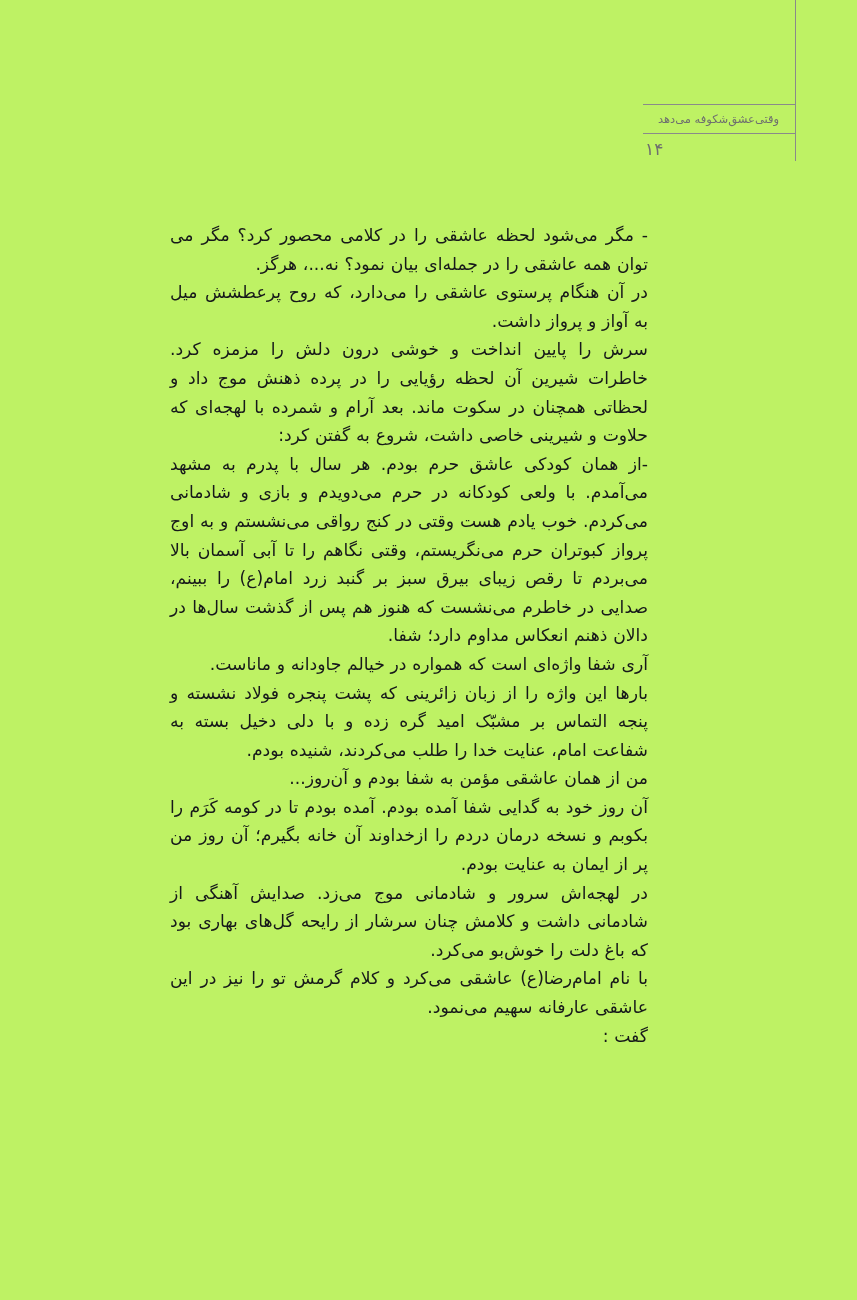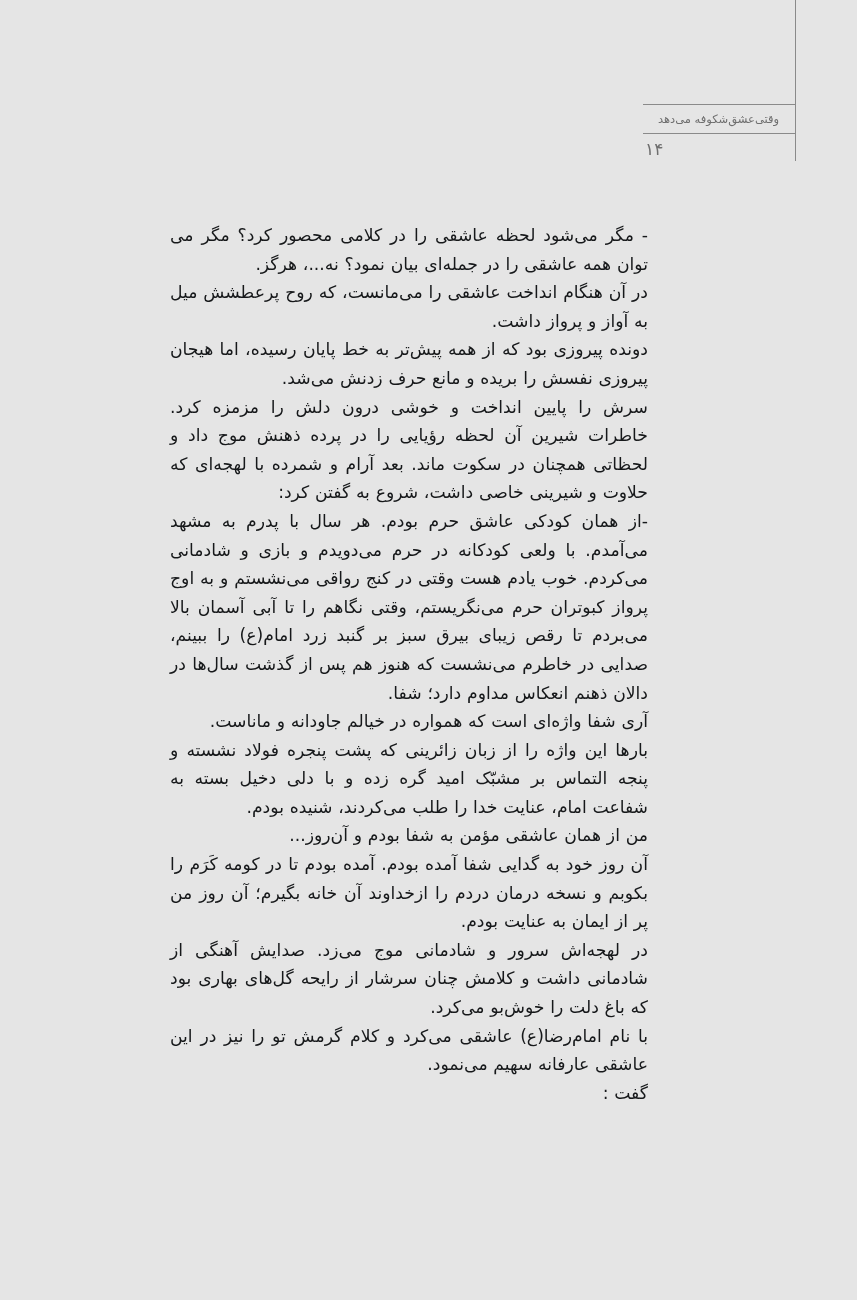--- a/index.html
+++ b/index.html
@@ -5,21 +5,21 @@
   html, body {
     margin: 0;
     padding: 0;
     background: #ffffff;
   }
 
   .page {
     position: relative;
     width: 857px;
     height: 1300px;
-    background: #e5e5e5;
+    background: #bef264;
     overflow: hidden;
     font-family: "DejaVu Sans", "Liberation Sans", sans-serif;
   }
 
   
   .header-block {
     position: absolute;
     top: 0;
     right: 61px;            
     width: 153px;           
@@ -109,22 +109,21 @@
   <div class="header-block">
     <div class="header-vrule"></div>
     <div class="header-rule-top"></div>
     <div class="header-rule-bottom"></div>
     <div class="header-title">وقتی‌عشق‌شکوفه می‌دهد</div>
     <div class="page-number">۱۴</div>
   </div>
 
   <div class="body-column">
     <p class="para">- مگر می‌شود لحظه عاشقی را در کلامی محصور کرد؟ مگر می توان همه عاشقی را در جمله‌ای بیان نمود؟ نه...، هرگز.</p>
-    <p class="para">در آن هنگام انداخت عاشقی را می‌مانست، که روح پرعطشش میل به آواز و پرواز داشت.</p>
-    <p class="para">دونده پیروزی بود که از همه پیش‌تر به خط پایان رسیده، اما هیجان پیروزی نفسش را بریده و مانع حرف زدنش می‌شد.</p>
+    <p class="para">در آن هنگام پرستوی عاشقی را می‌دارد، که روح پرعطشش میل به آواز و پرواز داشت.</p>
     <p class="para">سرش را پایین انداخت و خوشی درون دلش را مزمزه کرد. خاطرات شیرین آن لحظه رؤیایی را در پرده ذهنش موج داد و لحظاتی همچنان در سکوت ماند. بعد آرام و شمرده با لهجه‌ای که حلاوت و شیرینی خاصی داشت، شروع به گفتن کرد:</p>
     <p class="para">-از همان کودکی عاشق حرم بودم. هر سال با پدرم به مشهد می‌آمدم. با ولعی کودکانه در حرم می‌دویدم و بازی و شادمانی می‌کردم. خوب یادم هست وقتی در کنج رواقی می‌نشستم و به اوج پرواز کبوتران حرم می‌نگریستم، وقتی نگاهم را تا آبی آسمان بالا می‌بردم تا رقص زیبای بیرق سبز بر گنبد زرد امام(ع) را ببینم، صدایی در خاطرم می‌نشست که هنوز هم پس از گذشت سال‌ها در دالان ذهنم انعکاس مداوم دارد؛ شفا.</p>
     <p class="para">آری شفا واژه‌ای است که همواره در خیالم جاودانه و ماناست.</p>
     <p class="para">بارها این واژه را از زبان زائرینی که پشت پنجره فولاد نشسته و پنجه التماس بر مشبّک امید گره زده و با دلی دخیل بسته به شفاعت امام، عنایت خدا را طلب می‌کردند، شنیده بودم.</p>
     <p class="para">من از همان عاشقی مؤمن به شفا بودم و آن‌روز...</p>
     <p class="para">آن روز خود به گدایی شفا آمده بودم. آمده بودم تا در کومه کَرَم را بکوبم و نسخه درمان دردم را ازخداوند آن خانه بگیرم؛ آن روز من پر از ایمان به عنایت بودم.</p>
     <p class="para">در لهجه‌اش سرور و شادمانی موج می‌زد. صدایش آهنگی از شادمانی داشت و کلامش چنان سرشار از رایحه گل‌های بهاری بود که باغ دلت را خوش‌بو می‌کرد.</p>
     <p class="para">با نام امام‌رضا(ع) عاشقی می‌کرد و کلام گرمش تو را نیز در این عاشقی عارفانه سهیم می‌نمود.</p>
     <p class="para">گفت :</p>
   </div>

